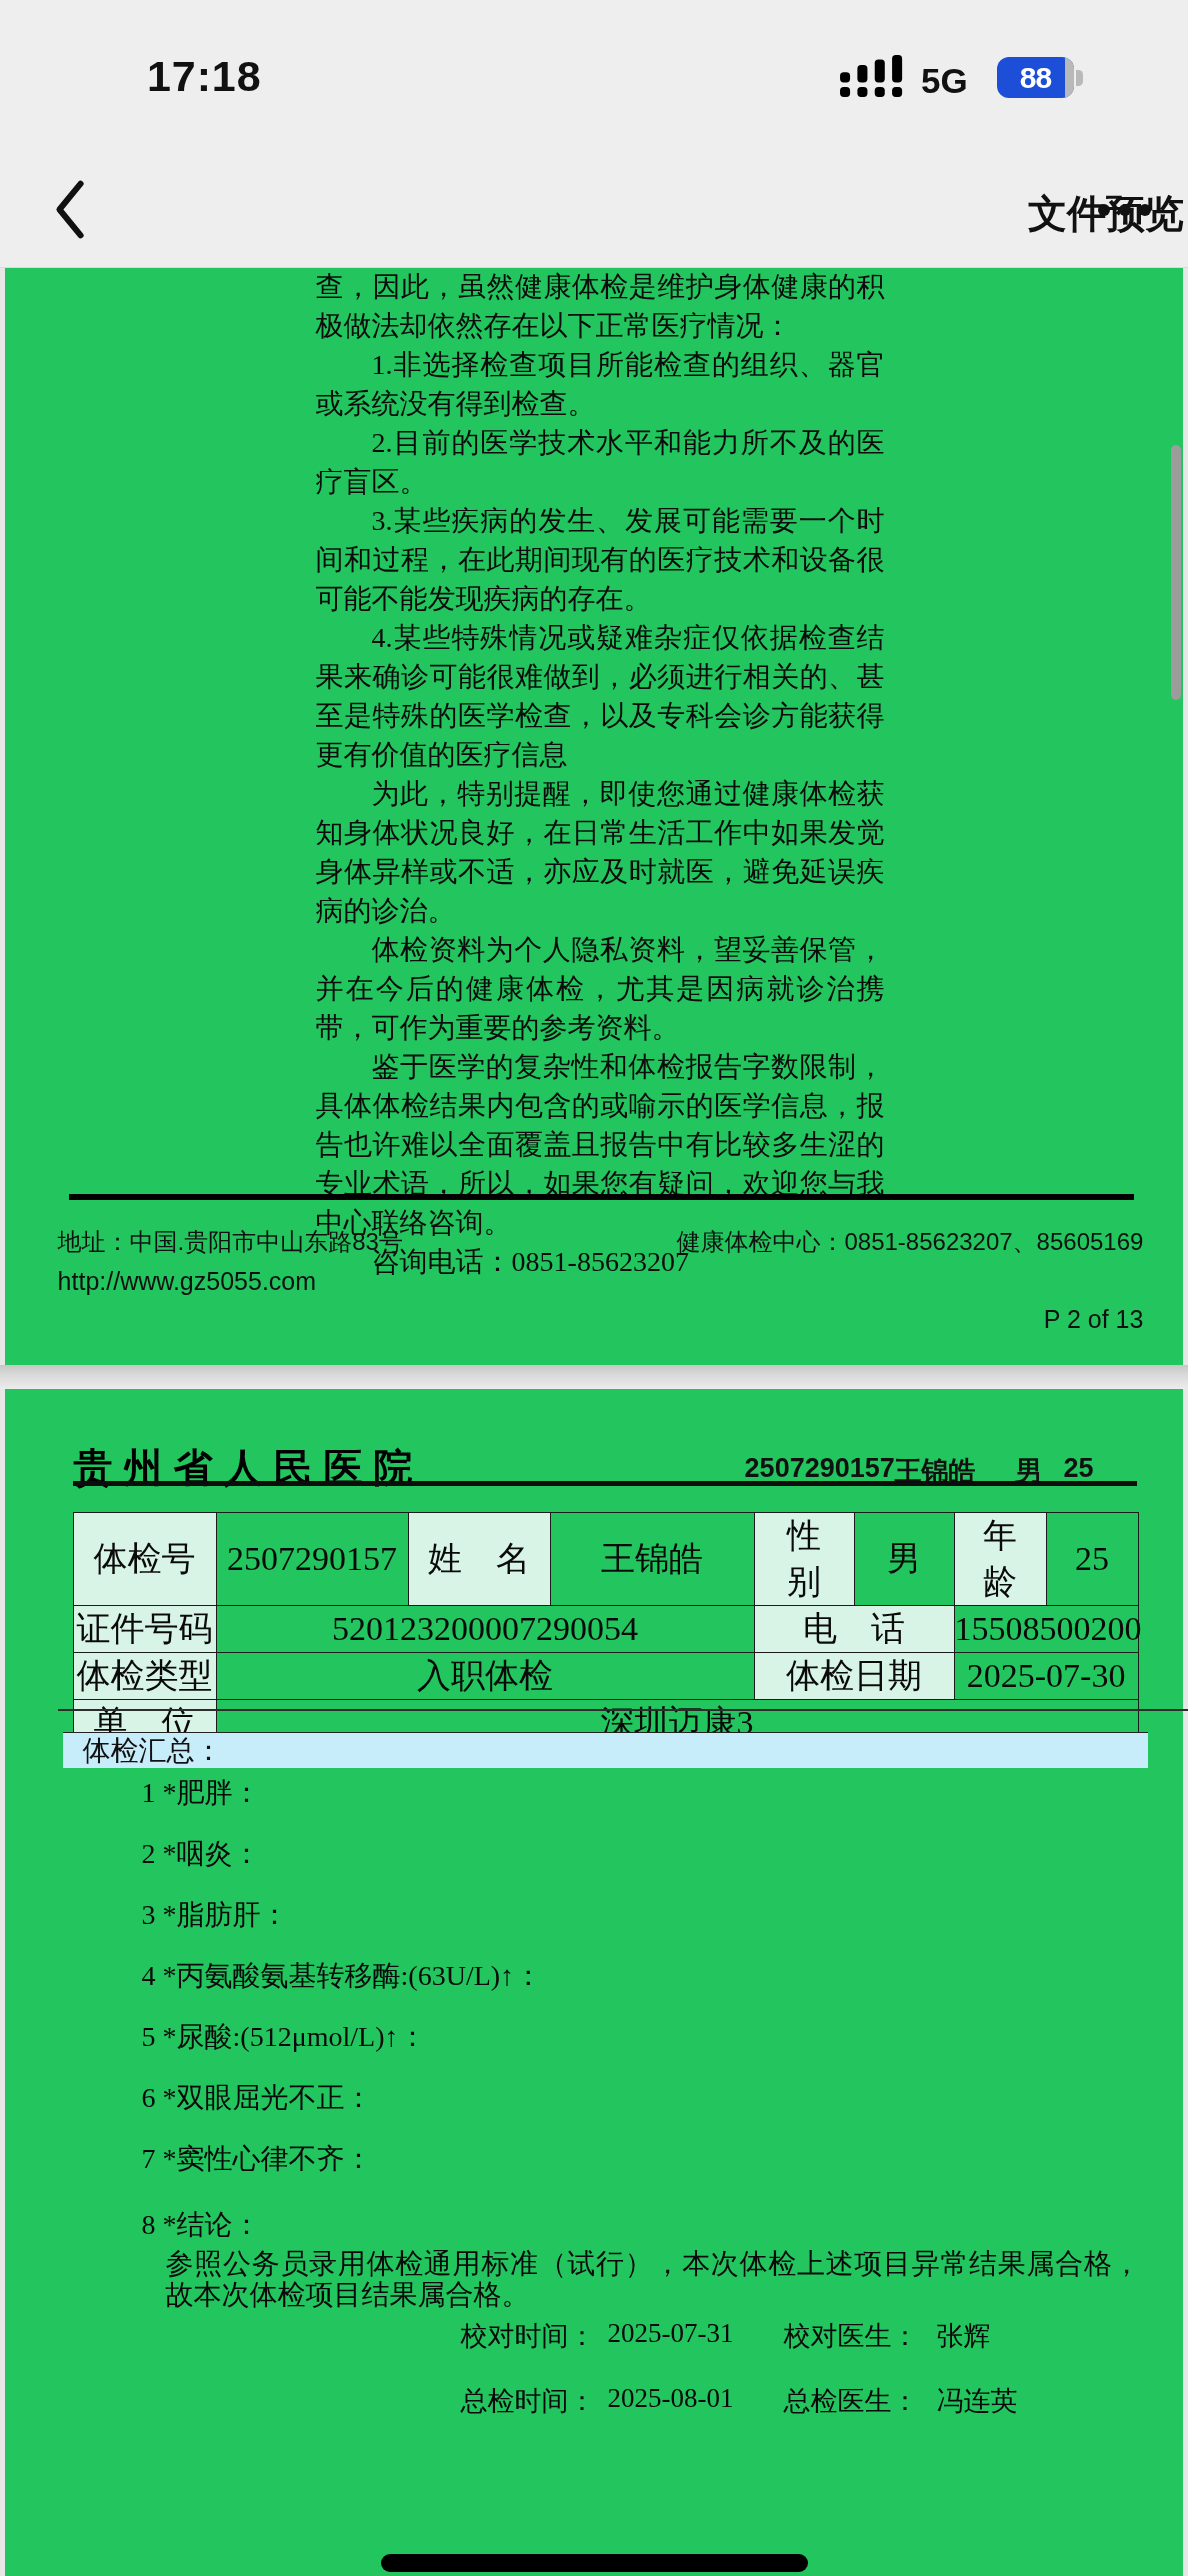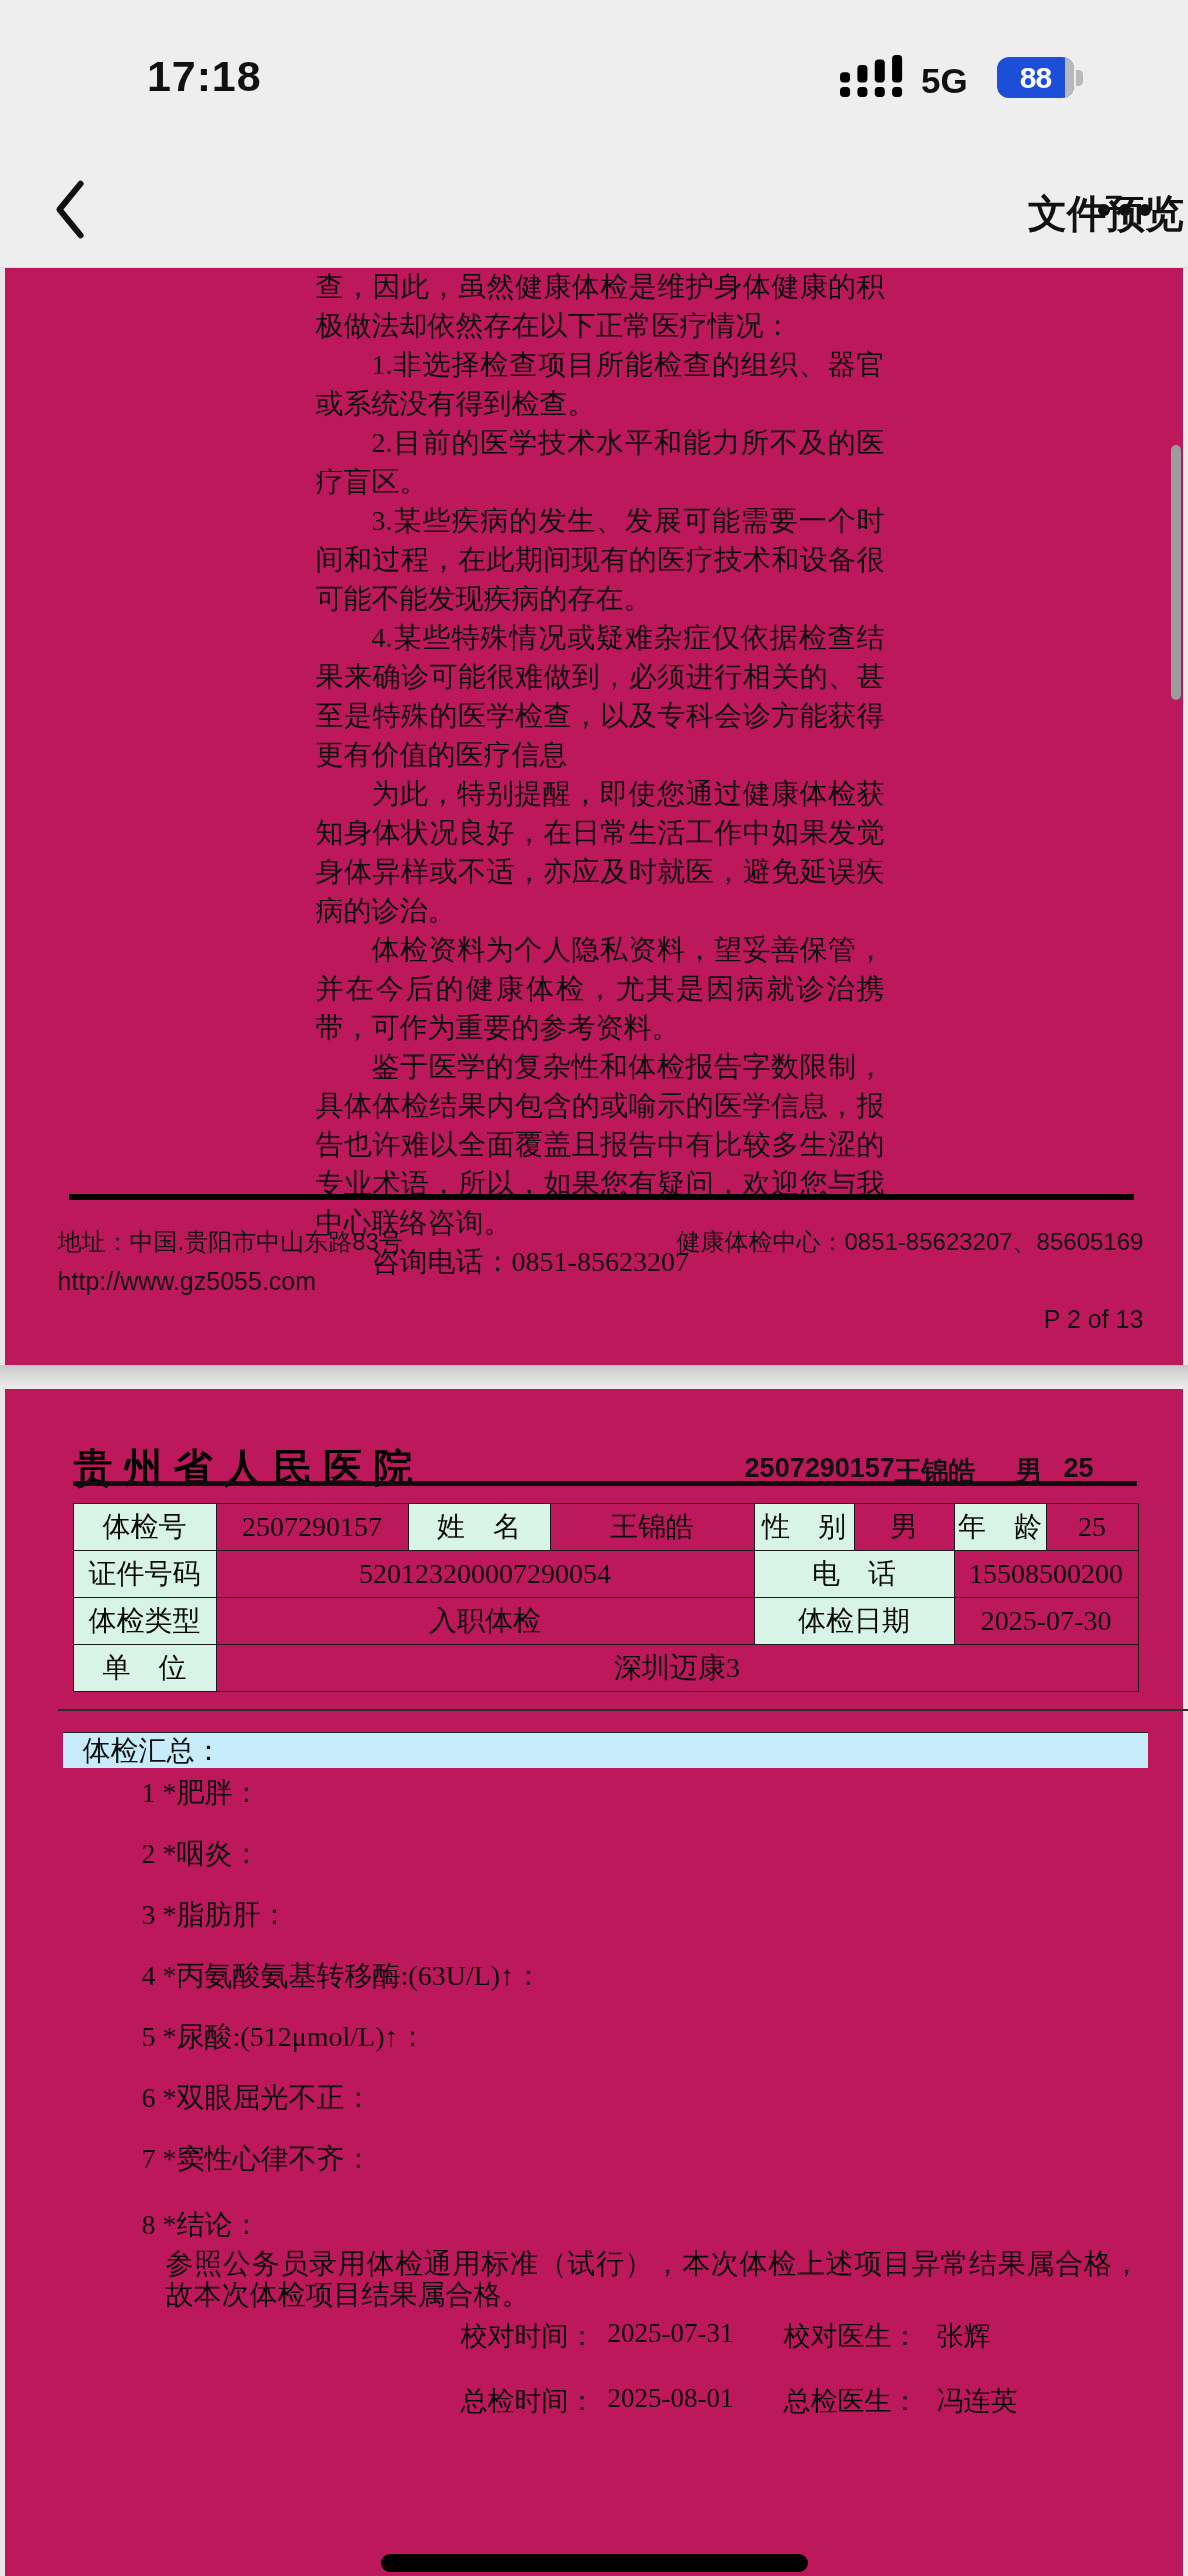--- a/index.html
+++ b/index.html
@@ -22,21 +22,21 @@
     border-radius:12px;display:flex;align-items:center;justify-content:center;overflow:hidden;}
   .battery .pct{color:#fff;font-size:30px;font-weight:700;position:relative;z-index:2;letter-spacing:-0.9px;}
   .battery .empty{position:absolute;right:0;top:0;width:9.2px;height:41px;background:#b9b9b9;}
   .bat-nub{position:absolute;left:1076px;top:70px;width:7.4px;height:15.7px;background:#b9b9b9;border-radius:0 4.6px 4.6px 0;}
   .back{position:absolute;left:53px;top:179px;width:35px;height:61px;}
   .nav-title{position:absolute;left:0;top:187px;width:1184px;text-align:right;font-size:39px;font-weight:700;}
   .more{position:absolute;right:37px;top:204px;display:flex;gap:8.3px;}
   .more i{width:12px;height:12px;border-radius:50%;background:#111;display:block;}
   
   .viewer{position:absolute;left:0;top:267px;width:1188px;height:2309px;background:#e7e7e7;}
-  .page{position:relative;margin:0 4.6px;background:#be185d;}
+  .page{position:relative;margin:0 4.6px;background:#22c55e;}
   .page1{height:1098px;}
   .page-gap{height:24px;background:linear-gradient(180deg,#c6c6c6 0%,#d9d9d9 40%,#ececec 100%);}
   .page2{height:1350px;}
   
   .doc-text{
     position:absolute;left:311px;top:0px;width:569px;
     font-family:"Liberation Serif","DejaVu Serif",serif;
     font-size:28px;line-height:39px;text-align:justify;color:#0c0c0c;
   }
   .doc-text p{margin:0;text-indent:2em;}
@@ -51,22 +51,22 @@
     position:absolute;left:69px;top:52px;font-size:39px;font-weight:700;letter-spacing:11px;
     font-family:"Liberation Serif","DejaVu Serif",serif;color:#000;
   }
   .hdr-right span{position:absolute;top:64px;font-size:27px;font-weight:700;}
   .hdr-exam-no{left:740px;}
   .hdr-name{left:890px;}
   .hdr-sex{left:1011px;}
   .hdr-age{left:1059px;}
   .hosp-rule{position:absolute;left:68px;top:92px;width:1064px;height:4.6px;background:#0d0d0d;}
   table.info{
-    position:absolute;left:68px;top:114px;width:1064px;border-collapse:collapse;table-layout:fixed;
-    font-family:"Liberation Serif","DejaVu Serif",serif;font-size:28px;
+    position:absolute;left:68px;top:123px;width:1064px;border-collapse:collapse;table-layout:fixed;
+    font-family:"Liberation Serif","DejaVu Serif",serif;font-size:34px;
   }
   table.info td{border:1.8px solid #1b1b1b;height:46px;text-align:center;padding:0;color:#0a0a0a;}
   td.mint{background:#d8f4e6;}
   .thin-rule{position:absolute;left:53px;top:320px;width:1130px;height:1.8px;background:#2c2c2c;}
   .summary-band{
     position:absolute;left:58px;top:343px;width:1085px;height:36px;background:#c8edfa;
     border-top:1.8px solid #222;font-size:28px;font-weight:400;line-height:35px;padding-left:20px;
     box-sizing:border-box;
   }
   .items{

